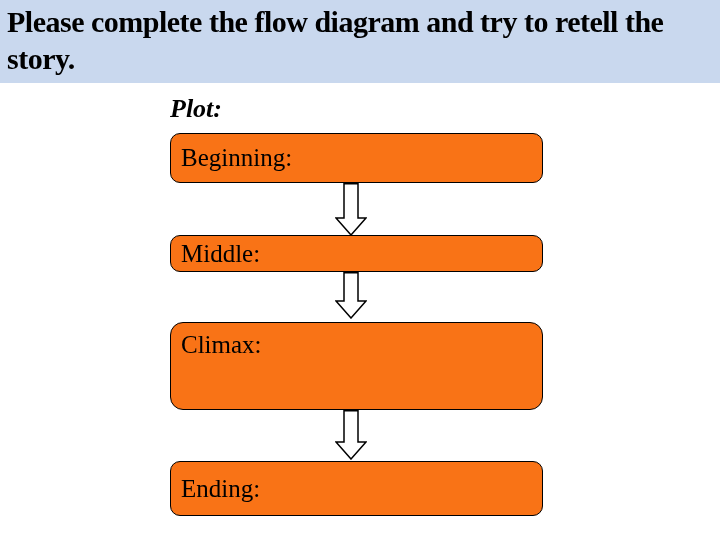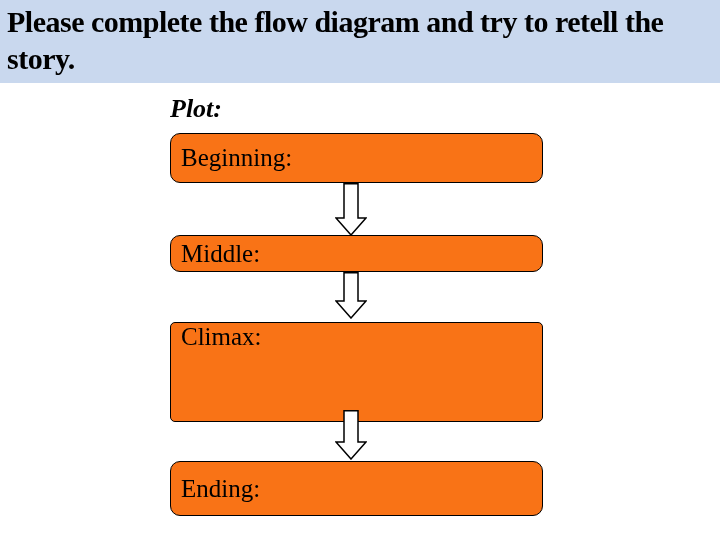--- a/index.html
+++ b/index.html
@@ -45,22 +45,22 @@
     border: 1.5px solid #000000;
     border-radius: 10px;
     font-size: 25px;
     color: #000000;
     display: flex;
     align-items: center;
     padding-left: 10px;
   }
   .box-beginning { top: 133px; height: 50px; }
   .box-middle    { top: 235px; height: 37px; }
-  .box-climax    { top: 322px; height: 100px; border-radius: 5px;
-                   align-items: flex-start; padding-top: 0; }
+  .box-climax    { top: 322px; height: 88px; border-radius: 13px;
+                   align-items: flex-start; padding-top: 8px; }
   .box-ending    { top: 461px; height: 55px; }
   .arrow {
     position: absolute;
     left: 335px;
     width: 32px;
   }
   .arrow-1 { top: 183px; height: 53px; }
   .arrow-2 { top: 272px; height: 47px; }
   .arrow-3 { top: 410px; height: 50px; }
   .arrow svg { display: block; width: 100%; height: 100%; }

